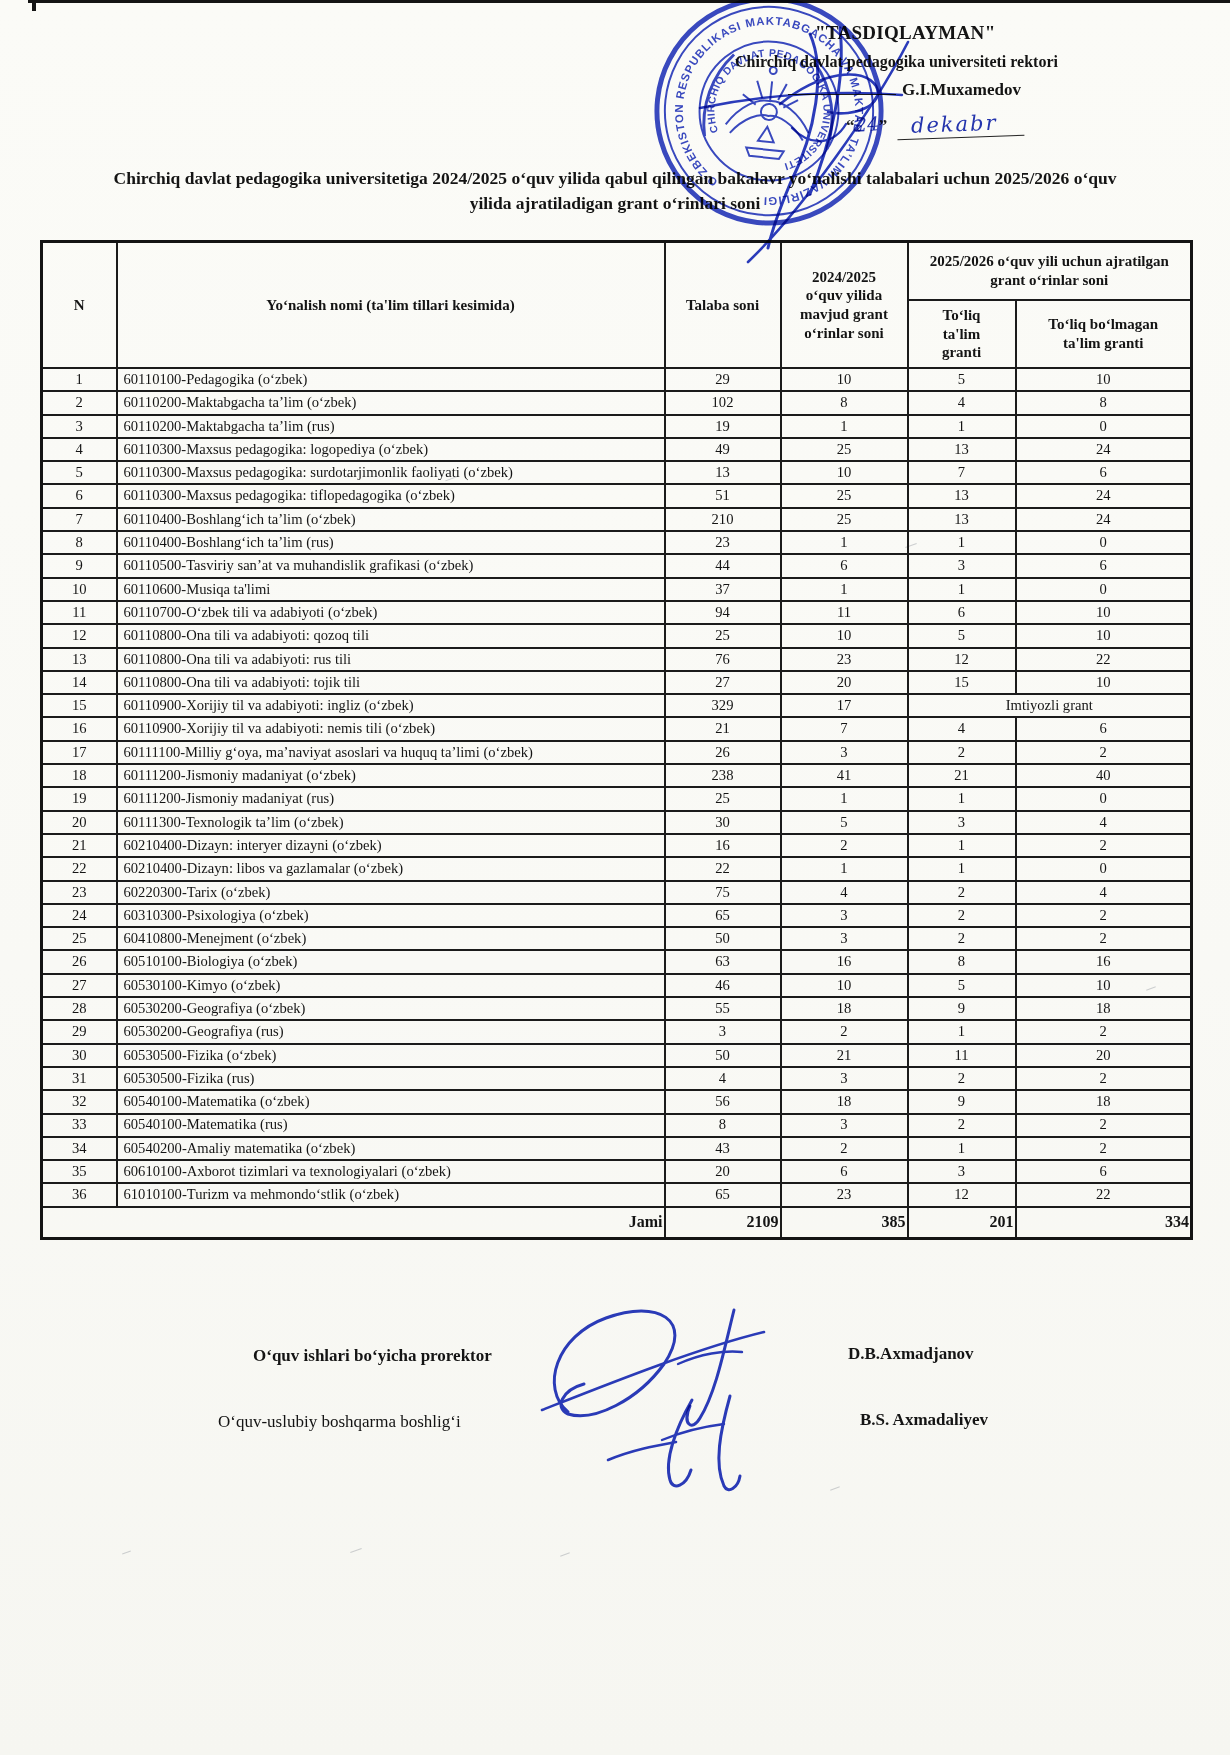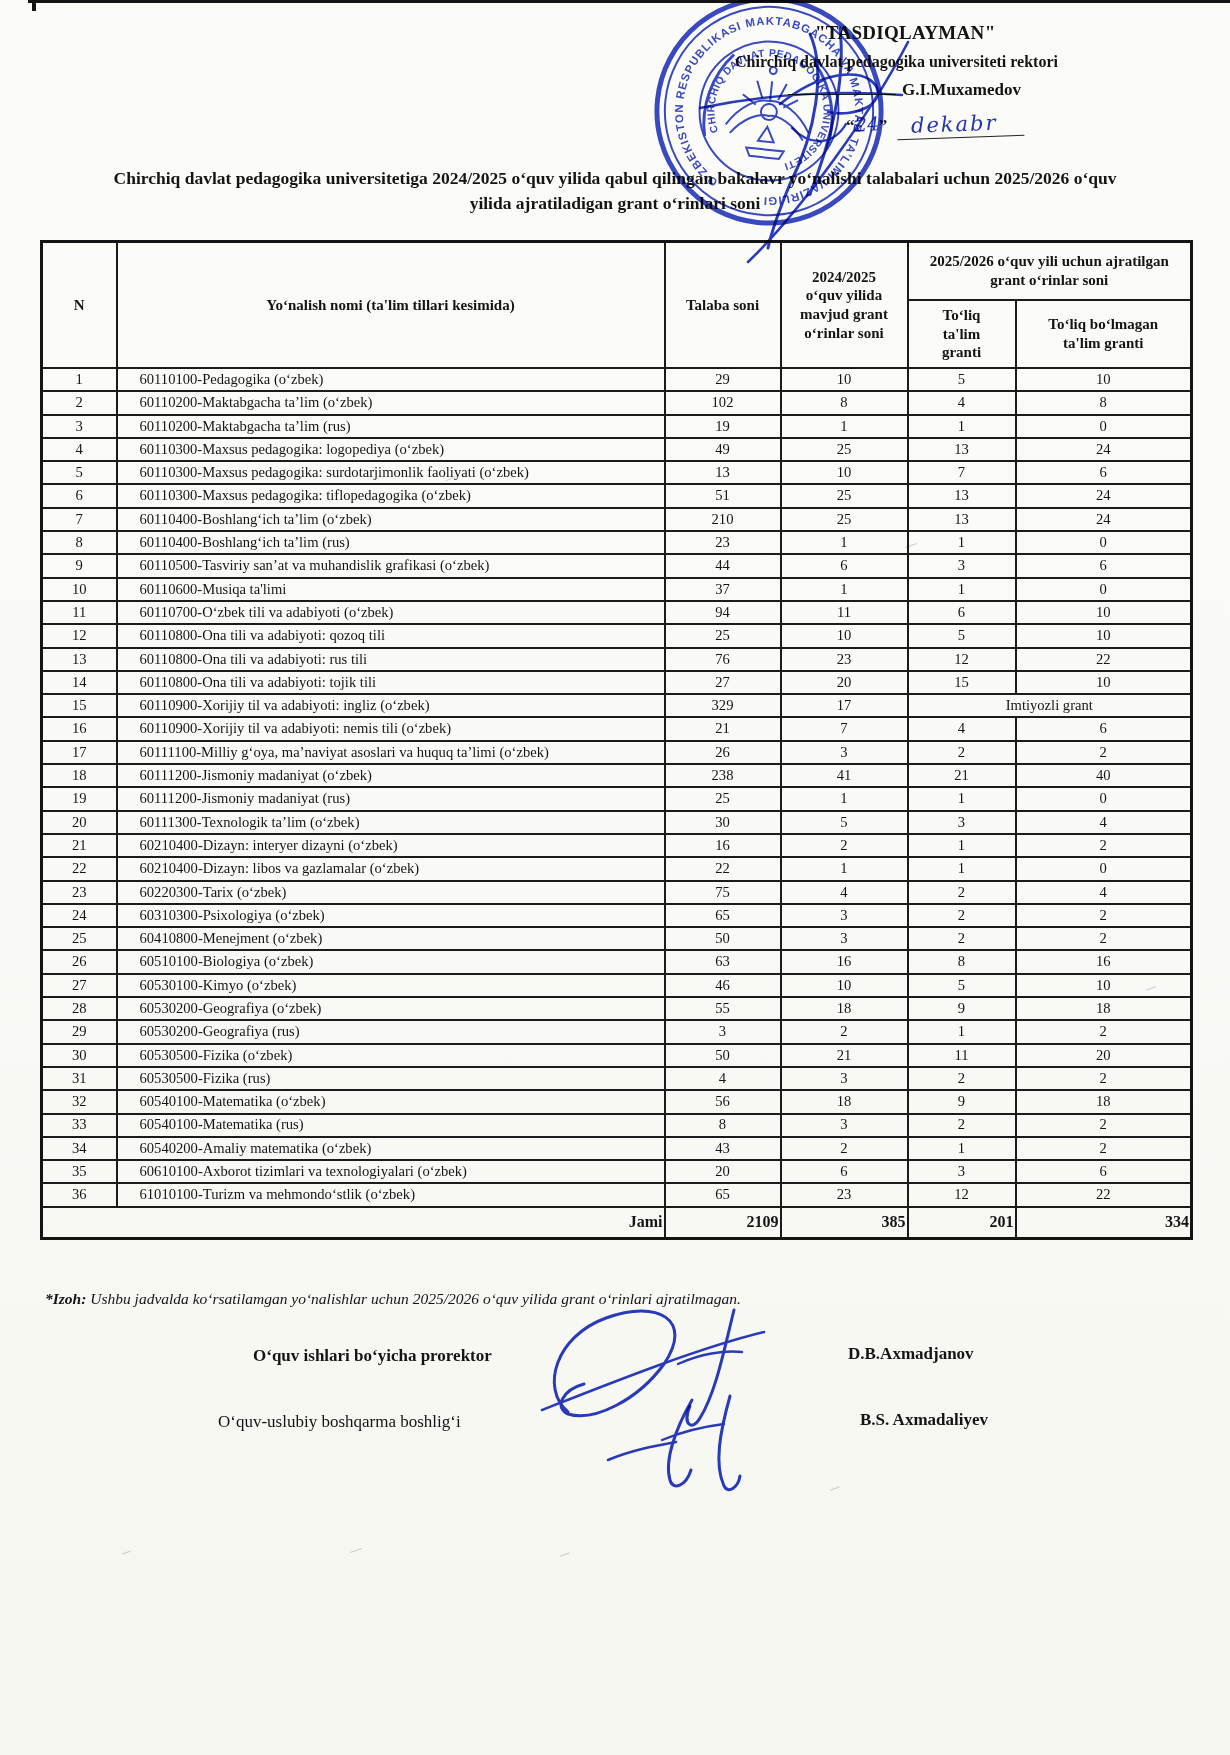--- a/index.html
+++ b/index.html
@@ -38,21 +38,21 @@
 
   
   table.grants{position:absolute;left:40px;top:240px;width:1150px;border-collapse:collapse;
      table-layout:fixed;z-index:1;}
   table.grants th,table.grants td{border:2px solid #1b1b1b;overflow:hidden;}
   table.grants{border:3px solid #141414;}
   table.grants th{font-size:15px;font-weight:bold;text-align:center;padding:2px 18px;line-height:1.25;}
   thead tr.group-row th{height:52px;}
   thead tr.sub-row th{height:62px;}
   tbody td{height:21.3px;font-size:14.6px;text-align:center;padding:0 3px;line-height:1.05;}
-  tbody td.name-cell{text-align:left;padding-left:22px;}
+  tbody td.name-cell{text-align:left;padding-left:6px;}
   tfoot td{height:27px;font-size:16px;font-weight:bold;text-align:right;}
 
   
   .footnote{position:absolute;left:45px;top:1290px;width:1080px;font-size:15.5px;font-style:italic;z-index:1;}
   .footnote .marker{font-weight:bold;}
 
   
   .sig-title-1{position:absolute;left:234px;top:1346px;font-weight:bold;font-size:17px;margin-left:19px;}
   .sig-name-1{position:absolute;left:848px;top:1344px;font-weight:bold;font-size:17px;}
   .sig-title-2{position:absolute;left:218px;top:1412px;font-weight:normal;font-size:17px;}
@@ -436,24 +436,20 @@
       <tr>
         <td colspan="2">Jami</td>
         <td>2109</td>
         <td>385</td>
         <td>201</td>
         <td>334</td>
       </tr>
     </tfoot>
   </table>
 
-  <div class="footnote">
-    <span class="marker">*Izoh:</span>
-    <span>Ushbu jadvalda ko‘rsatilamgan yo‘nalishlar uchun 2025/2026 o‘quv yilida grant o‘rinlari ajratilmagan.</span>
-  </div>
 
   <div class="sig-title-1">O‘quv ishlari bo‘yicha prorektor</div>
   <div class="sig-name-1">D.B.Axmadjanov</div>
   <svg class="ink-sig" style="left:528px;top:1292px;width:262px;height:158px" viewBox="0 0 262 158">
     <path d="M40,120 C12,96 28,44 78,26 C130,7 166,28 136,72 C110,108 66,130 40,122 C26,116 34,98 56,92" stroke-width="3"></path>
     <path d="M14,118 C80,92 170,56 236,40" stroke-width="2.6"></path>
     <path d="M206,18 C196,58 188,100 172,126 C164,140 154,132 162,114" stroke-width="3"></path>
     <path d="M150,72 C172,62 196,58 214,60" stroke-width="2.4"></path>
   </svg>
 

